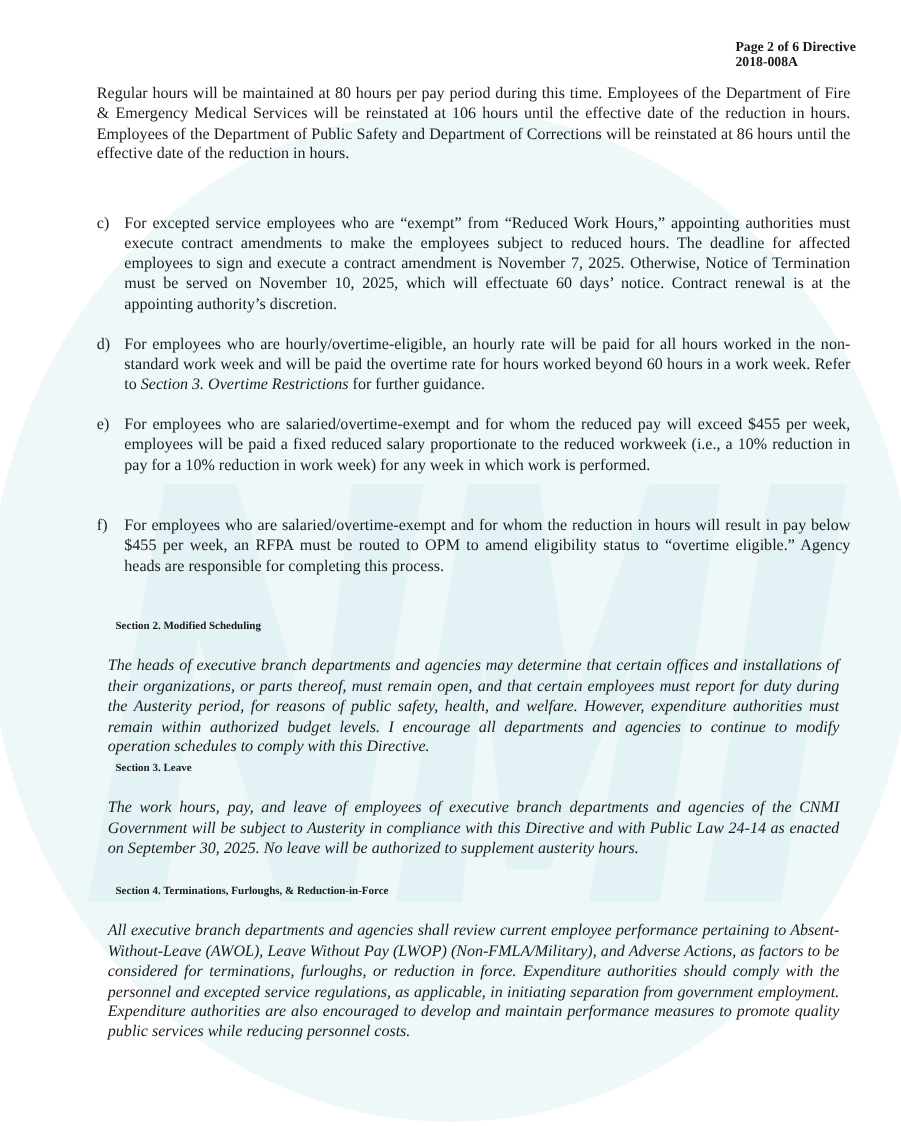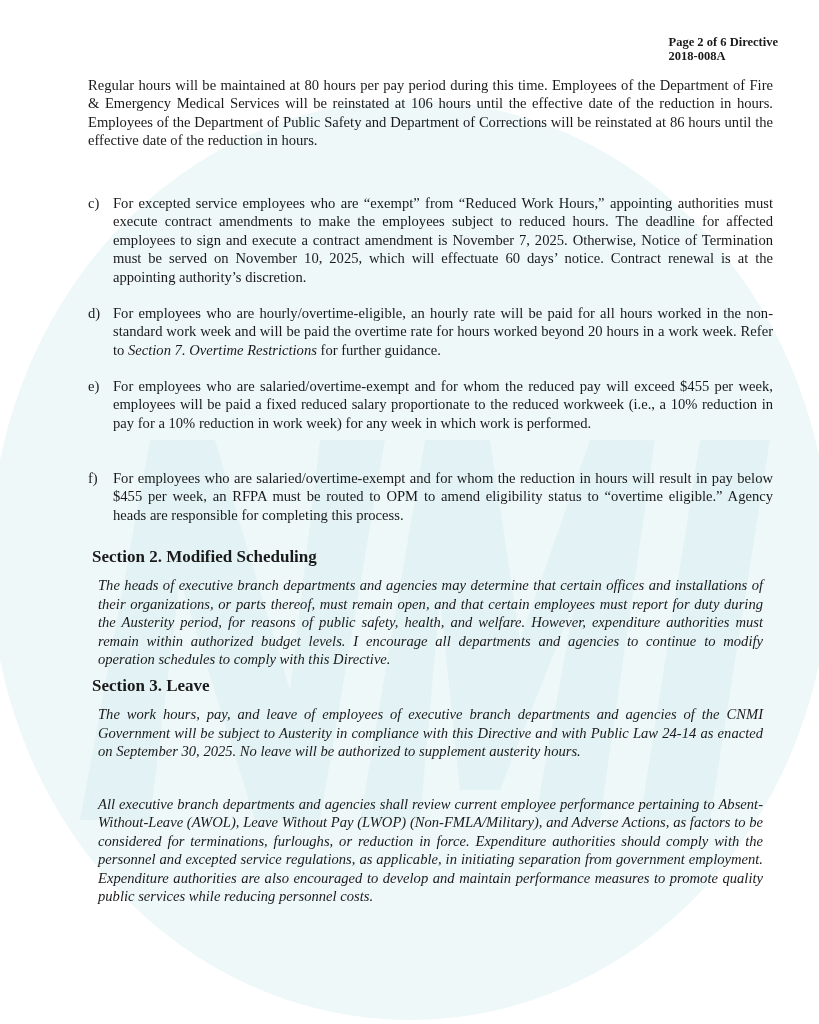--- a/index.html
+++ b/index.html
@@ -15,21 +15,21 @@
     position:absolute; right:41px; top:35px; 
     font-size:12.5px; line-height:14px; font-weight:bold;
   }
   .header span { display:block; }
   .body-text { position:absolute; left:88px; width:685px; font-size:14.6px; line-height:18.4px; text-align:justify; }
   .para { margin:0; }
   .item { position:absolute; left:88px; width:685px; font-size:14.6px; line-height:18.4px; }
   .item .label { position:absolute; left:0; top:0; width:24px; }
   .item .text { margin-left:25px; text-align:justify; }
   .section { position:absolute; left:88px; width:685px; font-size:14.6px; line-height:18.4px; }
-  .section h3 { margin:4px; font-size:17px; font-weight:bold; line-height:18.4px; }
+  .section h3 { margin:17px; font-size:10px; font-weight:bold; line-height:18.4px; }
   .section p { margin:10px; text-align:justify;font-style:italic; }
   i { font-style:italic; }
   .footer {
     position:absolute; left:0; width:819px; top:996px; text-align:center;
     font-size:11px; line-height:13.5px; font-weight:bold; color:#333;margin-top:32px;
   }
   .footer span { display:block; }
 </style>
 </head>
 <body>
@@ -54,21 +54,21 @@
     <p class="para">Regular hours will be maintained at 80 hours per pay period during this time. Employees of the Department of Fire &amp; Emergency Medical Services will be reinstated at 106 hours until the effective date of the reduction in hours. Employees of the Department of Public Safety and Department of Corrections will be reinstated at 86 hours until the effective date of the reduction in hours.</p>
   </div>
 
   <div class="item" style="top:194px;">
     <span class="label">c)</span>
     <div class="text">For excepted service employees who are “exempt” from “Reduced Work Hours,” appointing authorities must execute contract amendments to make the employees subject to reduced hours. The deadline for affected employees to sign and execute a contract amendment is November 7, 2025. Otherwise, Notice of Termination must be served on November 10, 2025, which will effectuate 60 days’ notice. Contract renewal is at the appointing authority’s discretion.</div>
   </div>
 
   <div class="item" style="top:304px;">
     <span class="label">d)</span>
-    <div class="text"><span>For employees who are hourly/overtime-eligible, an hourly rate will be paid for all hours worked in the non-standard work week and will be paid the overtime rate for hours worked beyond 20 hours in a work week. Refer to </span><i>Section 7. Overtime Restrictions</i><span> for further guidance.</span></div>
+    <div class="text"><span>For employees who are hourly/overtime-eligible, an hourly rate will be paid for all hours worked in the non-standard work week and will be paid the overtime rate for hours worked beyond 60 hours in a work week. Refer to </span><i>Section 3. Overtime Restrictions</i><span> for further guidance.</span></div>
   </div>
 
   <div class="item" style="top:377px;">
     <span class="label">e)</span>
     <div class="text">For employees who are salaried/overtime-exempt and for whom the reduced pay will exceed $455 per week, employees will be paid a fixed reduced salary proportionate to the reduced workweek (i.e., a 10% reduction in pay for a 10% reduction in work week) for any week in which work is performed.</div>
   </div>
 
   <div class="item" style="top:469px;">
     <span class="label">f)</span>
     <div class="text">For employees who are salaried/overtime-exempt and for whom the reduction in hours will result in pay below $455 per week, an RFPA must be routed to OPM to amend eligibility status to “overtime eligible.” Agency heads are responsible for completing this process.</div>
@@ -78,20 +78,21 @@
     <h3>Section 2.  Modified Scheduling</h3>
     <p>The heads of executive branch departments and agencies may determine that certain offices and installations of their organizations, or parts thereof, must remain open, and that certain employees must report for duty during the Austerity period, for reasons of public safety, health, and welfare. However, expenditure authorities must remain within authorized budget levels. I encourage all departments and agencies to continue to modify operation schedules to comply with this Directive.</p>
   </div>
 
   <div class="section" style="top:673px;">
     <h3>Section 3.  Leave</h3>
     <p>The work hours, pay, and leave of employees of executive branch departments and agencies of the CNMI Government will be subject to Austerity in compliance with this Directive and with Public Law 24-14 as enacted on September 30, 2025.  No leave will be authorized to supplement austerity hours.</p>
   </div>
 
   <div class="section" style="top:785px;">
+    <h3>Section 4.  Terminations, Furloughs, &amp; Reduction-in-Force</h3>
     <p>All executive branch departments and agencies shall review current employee performance pertaining to Absent-Without-Leave (AWOL), Leave Without Pay (LWOP) (Non-FMLA/Military), and Adverse Actions, as factors to be considered for terminations, furloughs, or reduction in force. Expenditure authorities should comply with the personnel and excepted service regulations, as applicable, in initiating separation from government employment. Expenditure authorities are also encouraged to develop and maintain performance measures to promote quality public services while reducing personnel costs.</p>
   </div>
 
   <div class="footer">
     <span>Juan A. Sablan Memorial Building • 12296 Pagan Loop • Capitol Hill, Saipan</span>
   </div>
 
 </div>
 
 </body></html>

